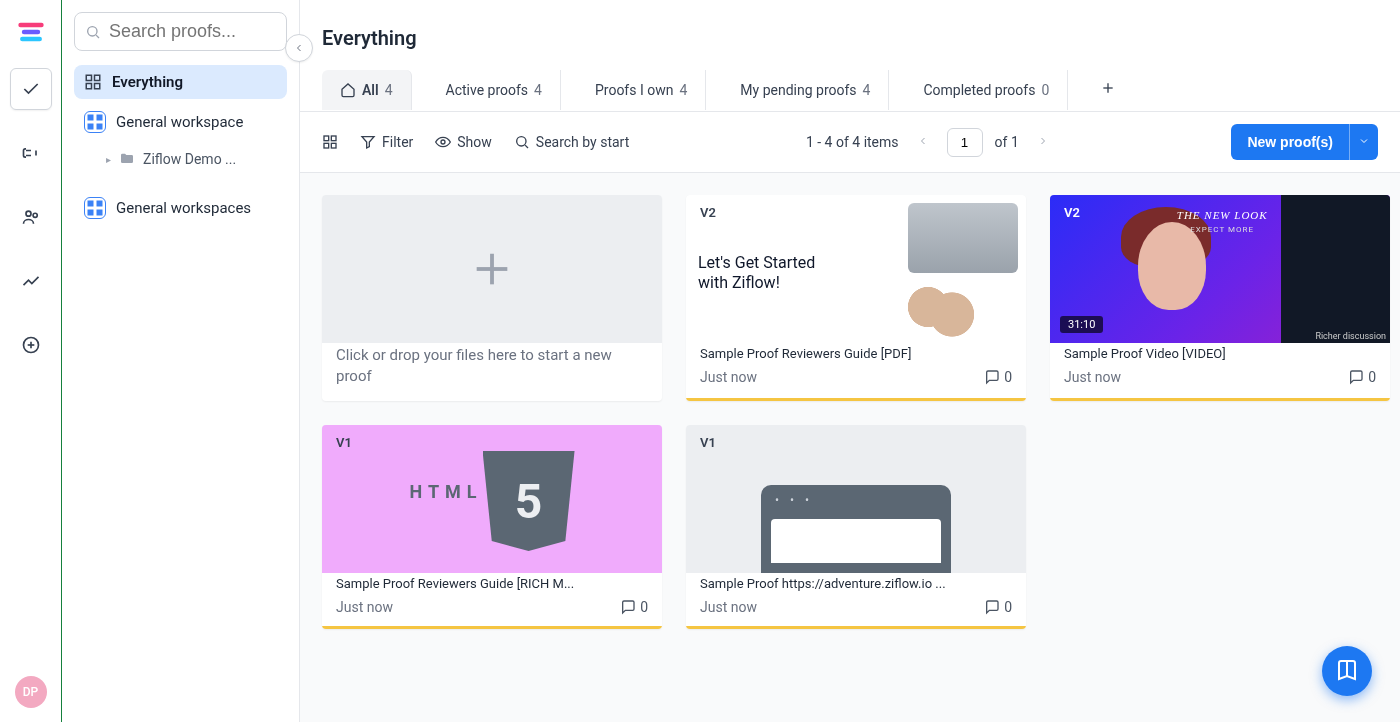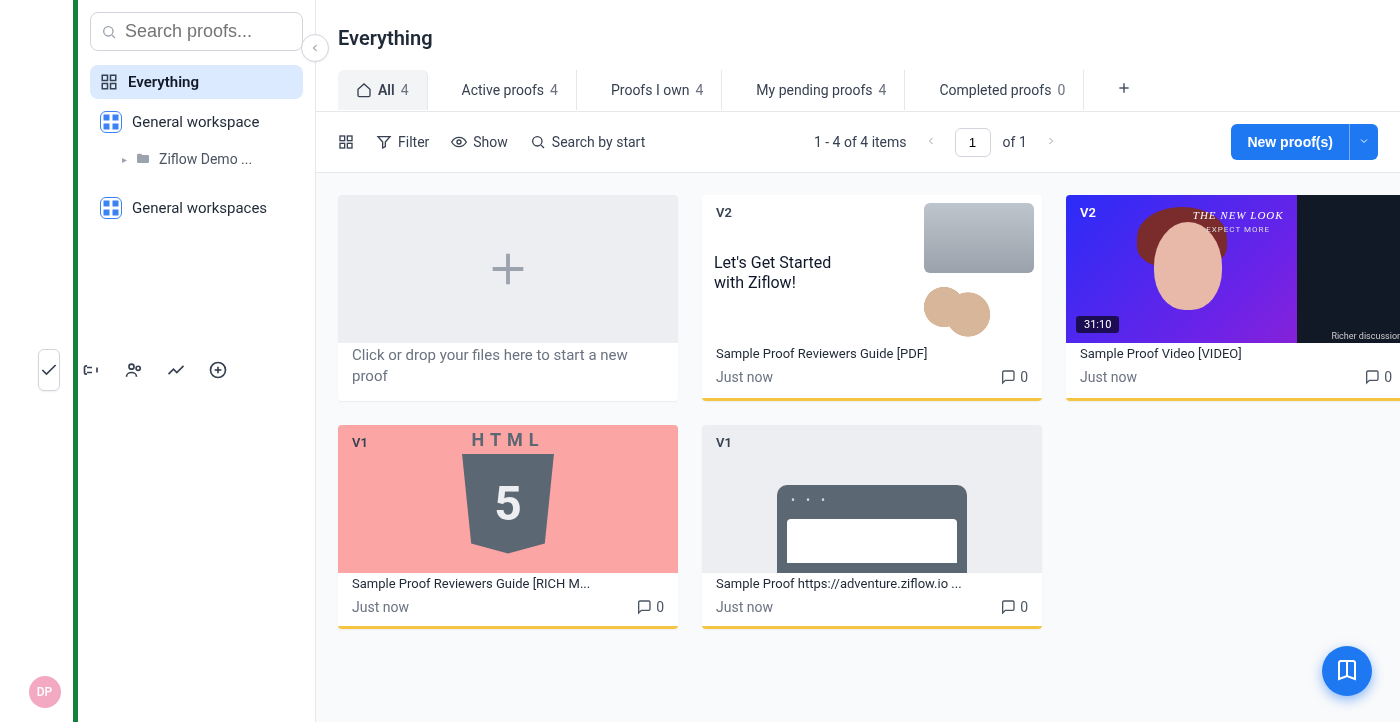--- a/index.html
+++ b/index.html
@@ -1,20 +1,20 @@
 <!DOCTYPE html>
 <html><head>
 <meta charset="utf-8">
 <style>
   * { box-sizing: border-box; margin: 0; padding: 0; }
   body { font-family: -apple-system, BlinkMacSystemFont, "Segoe UI", Roboto, sans-serif; font-size: 14px; color: #1f2937; background:#fff; }
   .app { display:flex; height:722px; width:1400px; overflow:hidden; }
 
   
-  .iconrail { width:62px; background:#fff; border-right:5px solid #15803d; display:flex; flex-direction:row; align-items:center; padding-top:18px; gap:22px; position:relative;margin-left:16px;}
+  .iconrail { width:62px; background:#fff; border-right:1px solid #15803d; display:flex; flex-direction:column; align-items:center; padding-top:18px; gap:22px; position:relative;}
   .logo { width:28px; height:28px; }
   .rail-btn { width:42px; height:42px; display:flex; align-items:center; justify-content:center; border-radius:6px; cursor:pointer; color:#374151;}
   .rail-btn.active { border:1px solid #d1d5db; box-shadow:0 1px 2px rgba(0,0,0,0.06);}
   .rail-btn svg { width:20px; height:20px; }
   .avatar { position:absolute; bottom:14px; left:50%; transform:translateX(-50%); width:32px; height:32px; border-radius:50%; background:#f3a9c1; color:#fff; font-size:12px; font-weight:500; display:flex; align-items:center; justify-content:center;}
 
   
   .sidebar { width:238px; border-right:1px solid #e5e7eb; padding:12px 12px 0 12px; position:relative; }
   .search-box { display:flex; align-items:center; gap:8px; border:1px solid #d1d5db; border-radius:8px; padding:8px 10px; color:#6b7280; }
   .search-box svg { width:16px; height:16px; flex-shrink:0;}
@@ -68,21 +68,21 @@
   .video-thumb .dark-panel { position:absolute; right:0; top:0; bottom:0; width:32%; background:#111826;}
   .video-thumb .head { position:absolute; left:26%; top:18%; width:68px; height:88px; border-radius:50% 50% 45% 45%; background:#e8b9a8;}
   .video-thumb .hair { position:absolute; left:21%; top:8%; width:90px; height:60px; border-radius:60% 60% 40% 40%; background:#7a2b2b;}
   .video-thumb .txt1 { position:absolute; right:36%; top:14px; color:#fff; font-family:serif; font-size:11px; font-style:italic; letter-spacing:1px;}
   .video-thumb .txt2 { position:absolute; right:40%; top:30px; color:#ddd; font-size:8px; letter-spacing:1px;}
   .video-thumb .txt3 { position:absolute; right:4px; bottom:2px; color:#ccc; font-size:9px;}
   .pdf-thumb { background:#fff; position:relative; width:100%; height:100%;}
   .pdf-thumb .laptop { position:absolute; right:8px; top:8px; width:110px; height:70px; background:linear-gradient(#bfc5cc,#9aa2ab); border-radius:6px;}
   .pdf-thumb .hands { position:absolute; right:50px; bottom:6px; width:80px; height:50px; background:radial-gradient(circle at 40% 40%, #d8b69a 35%, transparent 36%), radial-gradient(circle at 70% 55%, #d8b69a 35%, transparent 36%);}
   .pdf-thumb .txt { position:absolute; left:12px; top:58px; color:#0f172a; font-weight:400; font-size:16px; line-height:1.25;}
-  .html5-thumb { background:#fca5a5; position:relative; width:100%; height:100%; display:flex; flex-direction:column; align-items:center; justify-content:center;text-align:center;}
+  .html5-thumb { background:#f0abfc; position:relative; width:100%; height:100%; display:flex; flex-direction:row; align-items:center; justify-content:center;text-align:center;}
   .html5-thumb .word { color:#5b6773; font-weight:700; letter-spacing:6px; font-size:18px; margin-top:-16px;}
   .html5-thumb .shield { width:92px; height:100px; background:#5b6773; clip-path: polygon(0 0,100% 0,90% 90%,50% 100%,10% 90%); margin-top:4px; display:flex; align-items:center; justify-content:center; color:#eceef1; font-size:48px; font-weight:700;}
   .browser-thumb { background:#eceef1; width:100%; height:100%; display:flex; align-items:flex-end; justify-content:center;}
   .browser-thumb .win { width:190px; height:88px; background:#5b6773; border-radius:10px 10px 0 0; position:relative;}
   .browser-thumb .win::before { content:"•  •  •"; position:absolute; top:8px; left:14px; color:#cfd4dc; letter-spacing:4px; font-size:12px;}
   .browser-thumb .win::after { content:""; position:absolute; left:10px; right:10px; top:34px; height:44px; background:#fff; border-radius:4px 4px 0 0;}
 
   .help-fab { position:fixed; right:28px; bottom:26px; width:50px; height:50px; border-radius:50%; background:#1d78f2; color:#fff; display:flex; align-items:center; justify-content:center; box-shadow:0 4px 12px rgba(29,120,242,0.5); cursor:pointer;}
   .help-fab svg { width:24px; height:24px;}
 </style>

